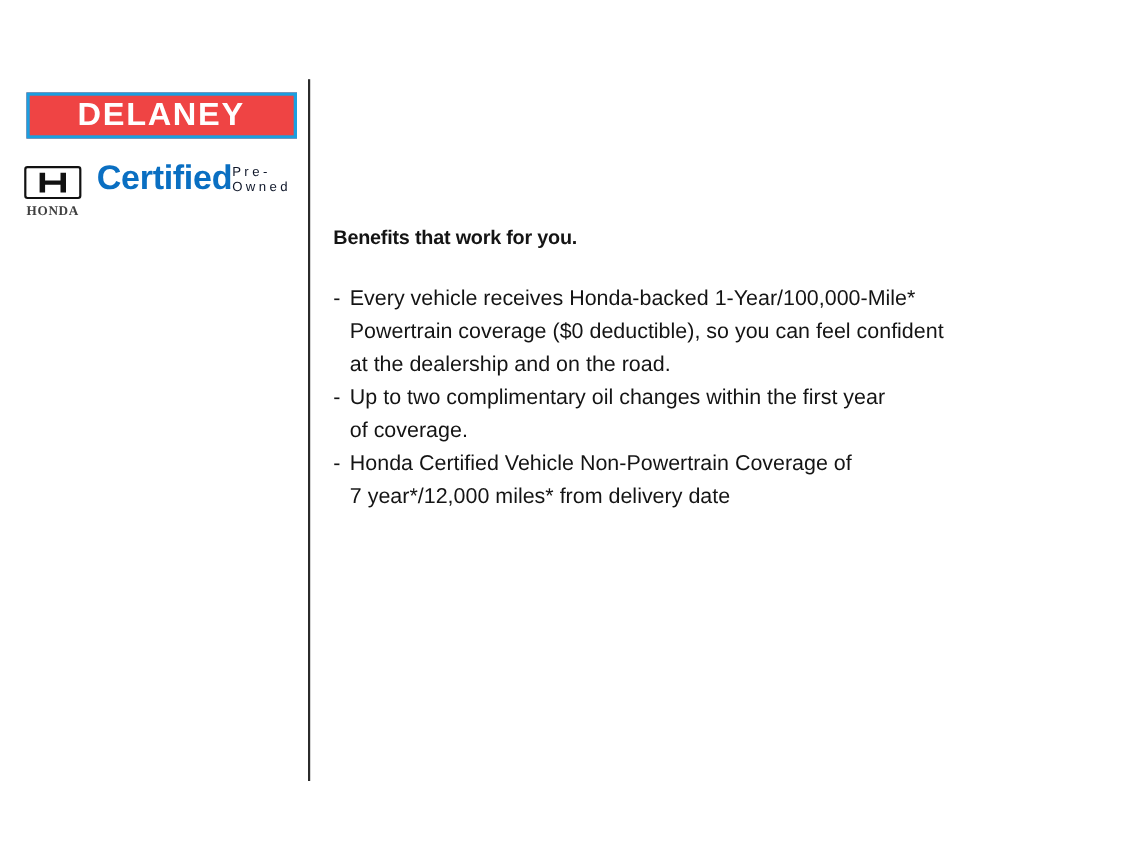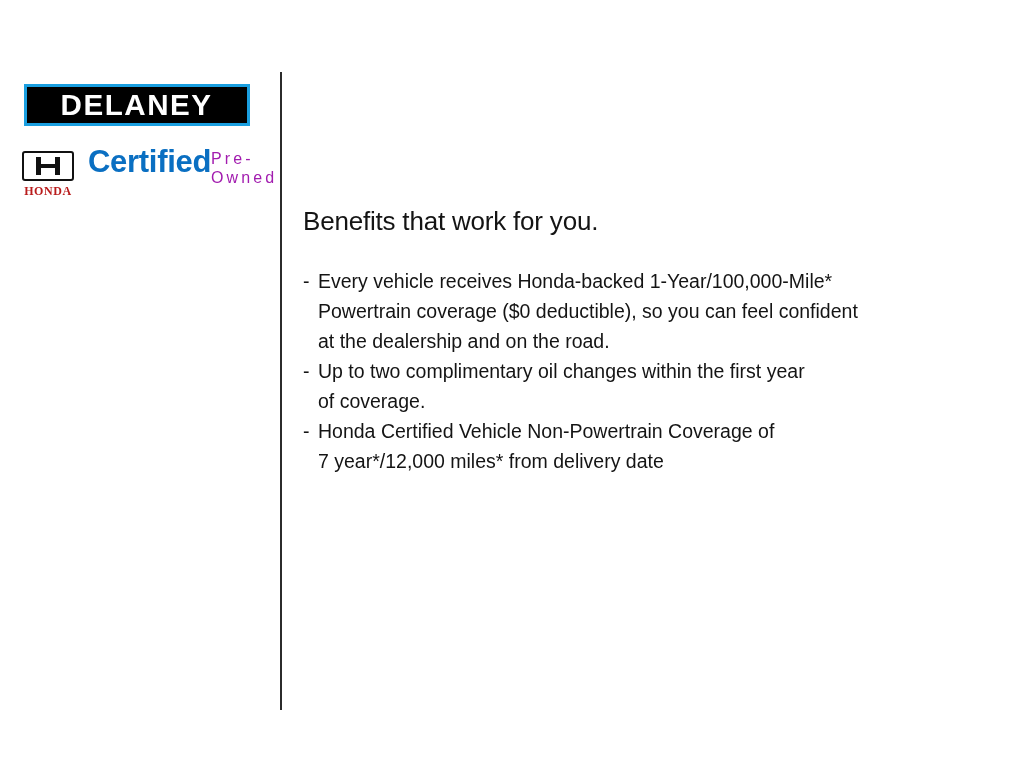--- a/index.html
+++ b/index.html
@@ -28,23 +28,23 @@
     left: 0;
     top: 0;
     width: 280px;
     height: 768px;
   }
 
   .delaney-logo {
     position: absolute;
     left: 24px;
     top: 84px;
-    width: 226px;
+    width: 246px;
     height: 42px;
-    background: #000000;
+    background: #ef4444;
     border: 3px solid #1a9fe0;
     box-sizing: border-box;
     display: flex;
     align-items: center;
     justify-content: center;
   }
   .delaney-logo .word {
     color: #ffffff;
     font-family: "Liberation Sans", sans-serif;
     font-weight: bold;
@@ -82,21 +82,21 @@
     justify-content: center;
     box-sizing: border-box;
   }
   .honda-h-box svg { display: block; }
   .honda-word {
     margin-top: 4px;
     font-family: "Liberation Serif", serif;
     font-weight: bold;
     font-size: 12px;
     letter-spacing: 0.6px;
-    color: #b91c1c;
+    color: #404040;
     line-height: 1;
   }
   .hcpo-divider {
     width: 2px;
     background: #9b9b9b;
     margin: 2px 10px 4px 4px;
   }
   .hcpo-text {
     display: flex;
     justify-content: center;
@@ -105,22 +105,22 @@
   .certified-word {
     font-family: "Liberation Sans", sans-serif;
     font-size: 31px;
     font-weight: bold;
     color: #0a6fc2;
     line-height: 0.96;
     letter-spacing: -0.3px;
   }
   .preowned-word {
     font-family: "Liberation Sans", sans-serif;
-    font-size: 16px;
-    color: #a21caf;
+    font-size: 12px;
+    color: #0f172a;
     letter-spacing: 3.1px;
     line-height: 1.2;
     margin-top: 2px;
   }
 
   
   .vrule {
     position: absolute;
     left: 280px;
     top: 72px;
@@ -130,22 +130,22 @@
   }
 
   
   .content {
     position: absolute;
     left: 303px;
     top: 205px;
     width: 716px;
   }
   .headline {
-    font-size: 26px;
-    font-weight: normal;
+    font-size: 18px;
+    font-weight: bold;
     color: #141414;
     letter-spacing: -0.2px;
     margin: 0 0 28px 0;
     line-height: 1.25;
   }
   .bullets {
     list-style: none;
     margin: 0;
     padding: 0;
   }

